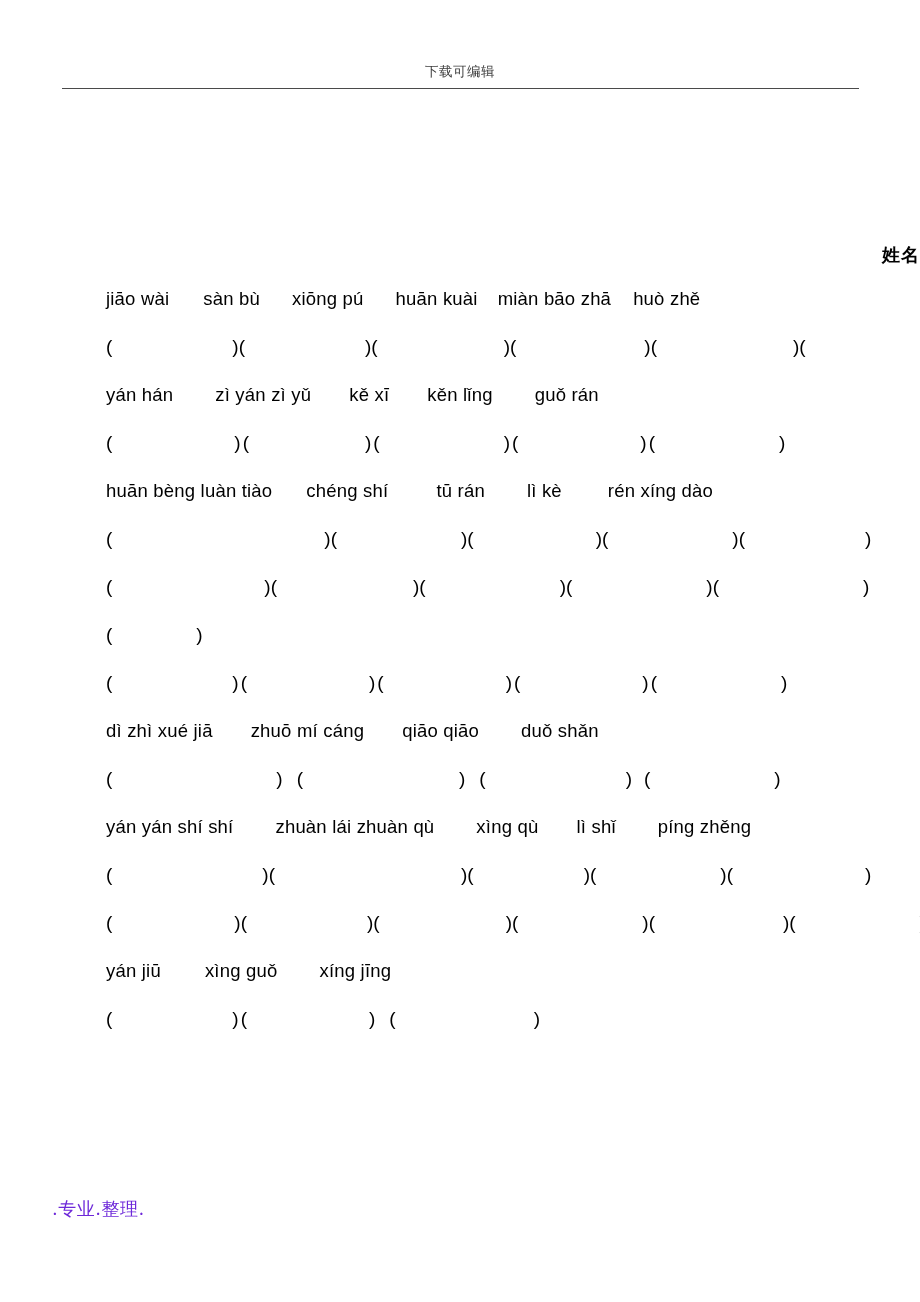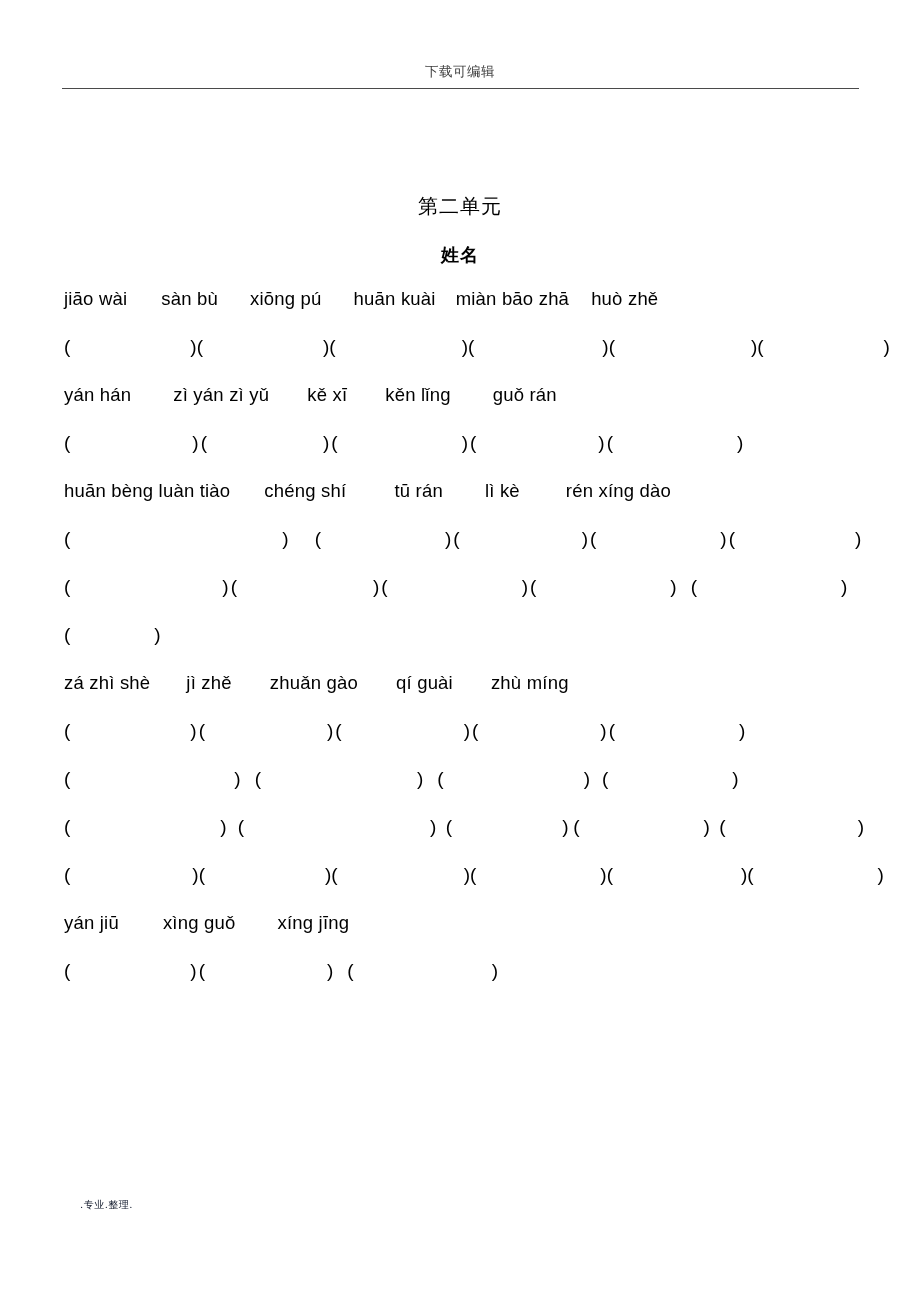--- a/index.html
+++ b/index.html
@@ -56,38 +56,39 @@
     text-align: center;
     font-size: 20px;
     letter-spacing: 1px;
     line-height: 1;
   }
   .name-label {
     position: absolute;
     left: 0;
     top: 246px;
     width: 920px;
-    text-align: center;
+    text-align: right;
     box-sizing: border-box;
     font-size: 18px;
     font-weight: bold;
     letter-spacing: 1px;
     line-height: 1;
   }
 
   
   .sheet {
     position: absolute;
     left: 64px;
     top: 288px;
     width: 800px;
   }
 
   .block {
     margin-bottom: 0;
+    margin-left: 42px;
   }
 
   .pinyin-row {
     display: flex;
     align-items: baseline;
     height: 48px;
     white-space: nowrap;
     font-size: 18.5px;
     letter-spacing: 0.2px;
   }
@@ -109,40 +110,39 @@
   .paren .pl, .paren .pr {
     display: inline-block;
   }
   .paren .gap {
     display: inline-block;
   }
 
   
   .footer {
     position: absolute;
-    left: 80px;
+    left: 52px;
     top: 1200px;
-    font-size: 10px;
-    color: #0f172a;
+    font-size: 18px;
+    color: #6d28d9;
     font-family: "DejaVu Serif", "Liberation Serif", serif;
     letter-spacing: 0.5px;
     line-height: 1;
   }
 </style>
 </head>
 <body>
 
 <div class="page">
 
   <div class="header">
     <span class="header-text">下载可编辑</span>
   </div>
   <div class="header-rule"></div>
 
-  <div class="doc-title">第二单元</div>
   <div class="name-label">姓名</div>
 
   <div class="sheet">
       <div class="block">
         <div class="pinyin-row">
           <span class="pinyin-item">jiāo  wài</span>
           <span style="display: inline-block; width: 34px;"></span>
           <span class="pinyin-item">sàn bù</span>
           <span style="display: inline-block; width: 32px;"></span>
           <span class="pinyin-item">xiōng  pú</span>
@@ -225,55 +225,64 @@
           <span style="display: inline-block; width: 2px;"></span>
           <span class="paren"><span class="pl">(</span><span class="gap" style="width: 134px;"></span><span class="pr">)</span></span>
           <span style="display: inline-block; width: 14px;"></span>
           <span class="paren"><span class="pl">(</span><span class="gap" style="width: 144px;"></span><span class="pr">)</span></span>
         </div>
         <div class="answer-row">
           <span class="paren"><span class="pl">(</span><span class="gap" style="width: 84px;"></span><span class="pr">)</span></span>
         </div>
       </div>
       <div class="block">
-        <div class="pinyin-row">
-          <span class="pinyin-item">zá zhì shè</span>
-          <span style="display: inline-block; width: 36px;"></span>
-          <span class="pinyin-item">jì zhě</span>
-          <span style="display: inline-block; width: 38px;"></span>
-          <span class="pinyin-item">zhuǎn gào</span>
-          <span style="display: inline-block; width: 38px;"></span>
-          <span class="pinyin-item">qí guài</span>
-          <span style="display: inline-block; width: 38px;"></span>
-          <span class="pinyin-item">zhù míng</span>
-        </div>
-        <div class="answer-row">
-          <span class="paren"><span class="pl">(</span><span class="gap" style="width: 120px;"></span><span class="pr">)</span></span>
-          <span style="display: inline-block; width: 2px;"></span>
-          <span class="paren"><span class="pl">(</span><span class="gap" style="width: 122px;"></span><span class="pr">)</span></span>
-          <span style="display: inline-block; width: 2px;"></span>
-          <span class="paren"><span class="pl">(</span><span class="gap" style="width: 122px;"></span><span class="pr">)</span></span>
-          <span style="display: inline-block; width: 2px;"></span>
-          <span class="paren"><span class="pl">(</span><span class="gap" style="width: 122px;"></span><span class="pr">)</span></span>
-          <span style="display: inline-block; width: 2px;"></span>
-          <span class="paren"><span class="pl">(</span><span class="gap" style="width: 124px;"></span><span class="pr">)</span></span>
-        </div>
-      </div>
-      <div class="block">
+        <div class="answer-row">
+          <span class="paren"><span class="pl">(</span><span class="gap" style="width: 120px;"></span><span class="pr">)</span></span>
+          <span style="display: inline-block; width: 2px;"></span>
+          <span class="paren"><span class="pl">(</span><span class="gap" style="width: 122px;"></span><span class="pr">)</span></span>
+          <span style="display: inline-block; width: 2px;"></span>
+          <span class="paren"><span class="pl">(</span><span class="gap" style="width: 122px;"></span><span class="pr">)</span></span>
+          <span style="display: inline-block; width: 2px;"></span>
+          <span class="paren"><span class="pl">(</span><span class="gap" style="width: 122px;"></span><span class="pr">)</span></span>
+          <span style="display: inline-block; width: 2px;"></span>
+          <span class="paren"><span class="pl">(</span><span class="gap" style="width: 124px;"></span><span class="pr">)</span></span>
+        </div>
+      </div>
+      <div class="block">
+        <div class="pinyin-row">
+          <span class="pinyin-item">dì zhì xué jiā</span>
+          <span style="display: inline-block; width: 38px;"></span>
+          <span class="pinyin-item">zhuō mí cáng</span>
+          <span style="display: inline-block; width: 38px;"></span>
+          <span class="pinyin-item">qiāo qiāo</span>
+          <span style="display: inline-block; width: 42px;"></span>
+          <span class="pinyin-item">duǒ shǎn</span>
+        </div>
         <div class="answer-row">
           <span class="paren"><span class="pl">(</span><span class="gap" style="width: 164px;"></span><span class="pr">)</span></span>
           <span style="display: inline-block; width: 14px;"></span>
           <span class="paren"><span class="pl">(</span><span class="gap" style="width: 156px;"></span><span class="pr">)</span></span>
           <span style="display: inline-block; width: 14px;"></span>
           <span class="paren"><span class="pl">(</span><span class="gap" style="width: 140px;"></span><span class="pr">)</span></span>
           <span style="display: inline-block; width: 12px;"></span>
           <span class="paren"><span class="pl">(</span><span class="gap" style="width: 124px;"></span><span class="pr">)</span></span>
         </div>
       </div>
       <div class="block">
+        <div class="pinyin-row">
+          <span class="pinyin-item">yán yán shí shí</span>
+          <span style="display: inline-block; width: 42px;"></span>
+          <span class="pinyin-item">zhuàn lái zhuàn qù</span>
+          <span style="display: inline-block; width: 42px;"></span>
+          <span class="pinyin-item">xìng qù</span>
+          <span style="display: inline-block; width: 38px;"></span>
+          <span class="pinyin-item">lì shǐ</span>
+          <span style="display: inline-block; width: 42px;"></span>
+          <span class="pinyin-item">píng zhěng</span>
+        </div>
         <div class="answer-row">
           <span class="paren"><span class="pl">(</span><span class="gap" style="width: 150px;"></span><span class="pr">)</span></span>
           <span style="display: inline-block; width: 14px;"></span>
           <span class="paren"><span class="pl">(</span><span class="gap" style="width: 186px;"></span><span class="pr">)</span></span>
           <span style="display: inline-block; width: 12px;"></span>
           <span class="paren"><span class="pl">(</span><span class="gap" style="width: 110px;"></span><span class="pr">)</span></span>
           <span style="display: inline-block; width: 6px;"></span>
           <span class="paren"><span class="pl">(</span><span class="gap" style="width: 124px;"></span><span class="pr">)</span></span>
           <span style="display: inline-block; width: 12px;"></span>
           <span class="paren"><span class="pl">(</span><span class="gap" style="width: 132px;"></span><span class="pr">)</span></span>

